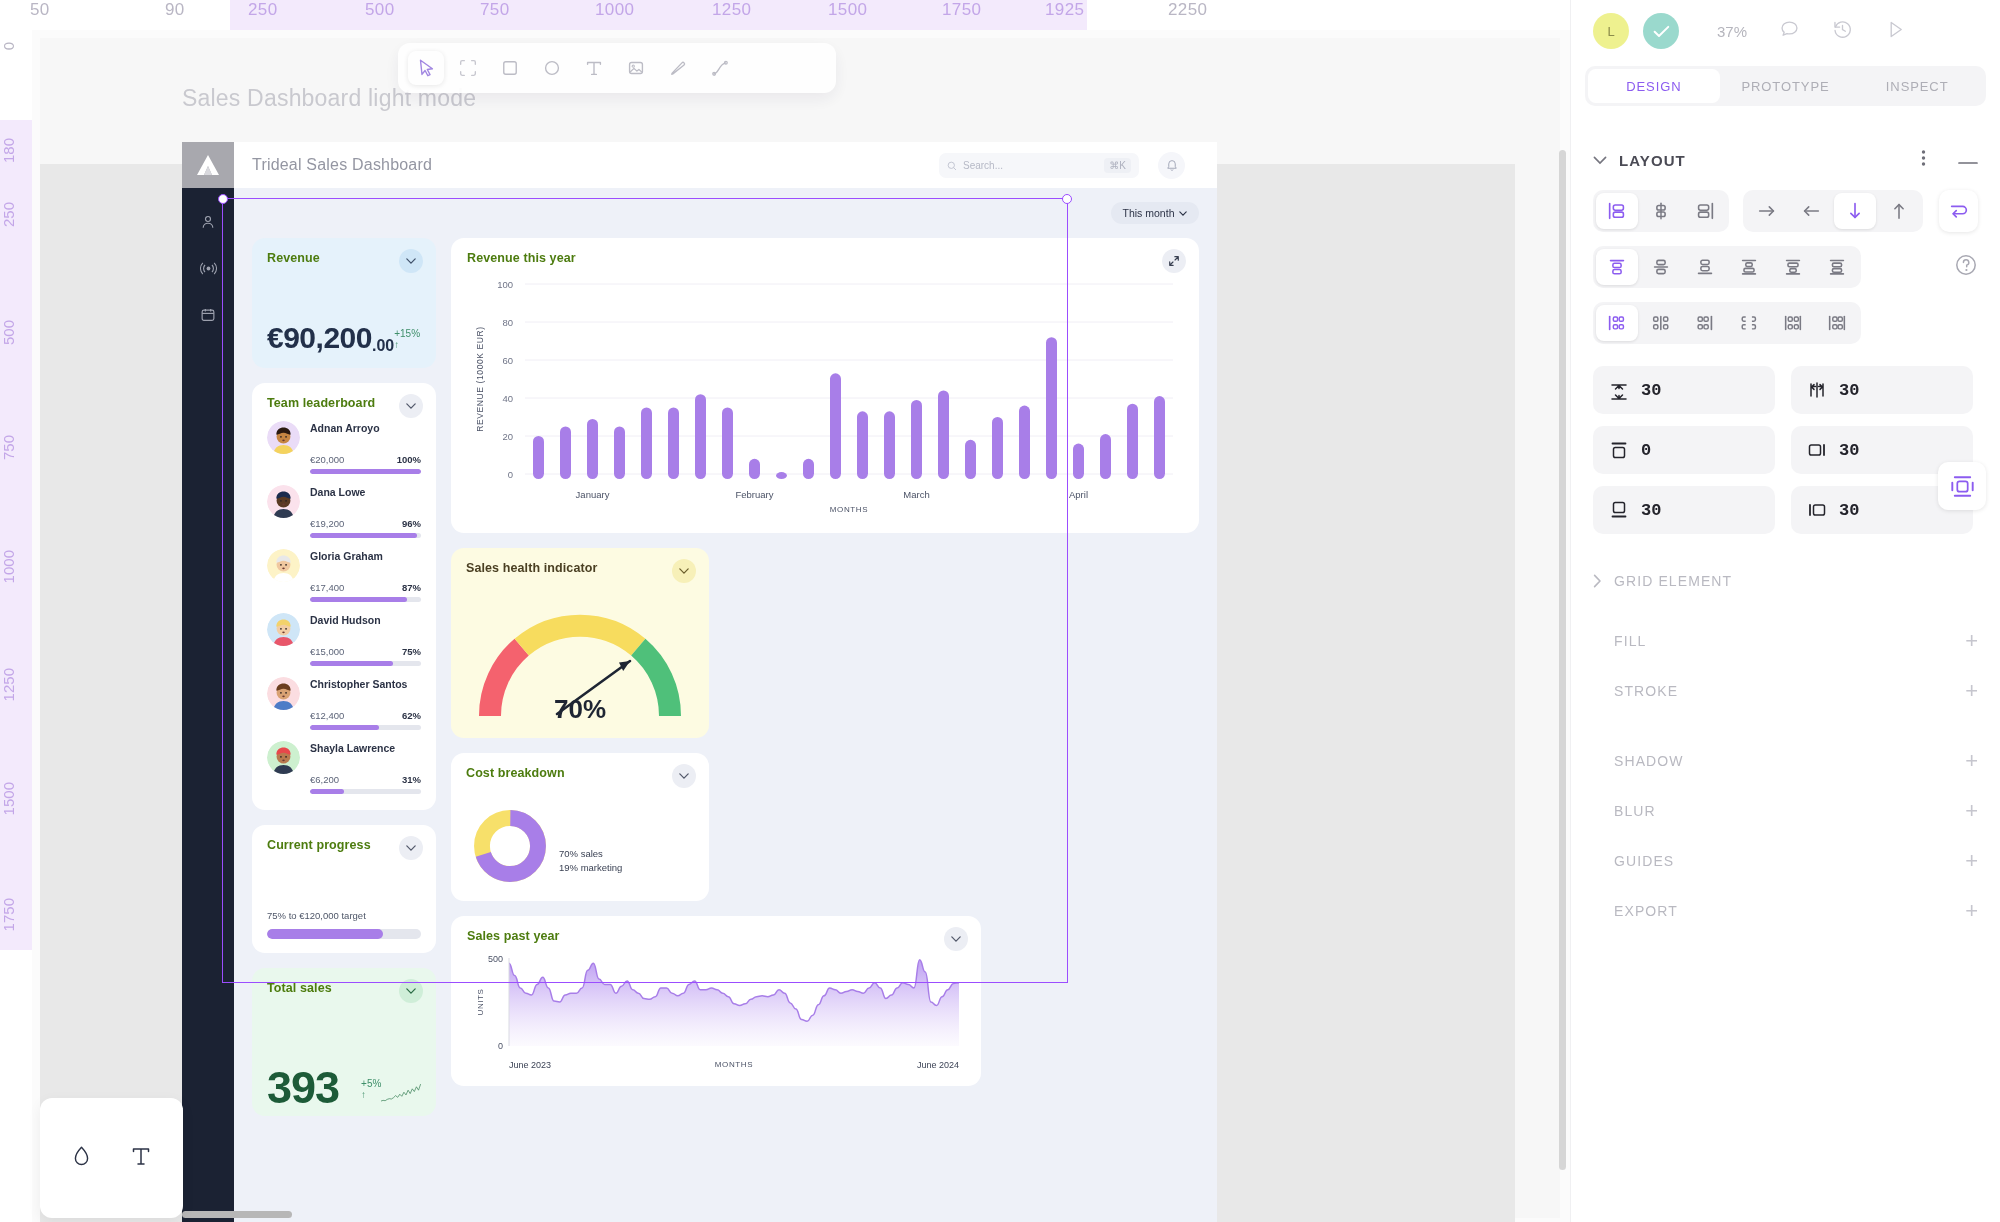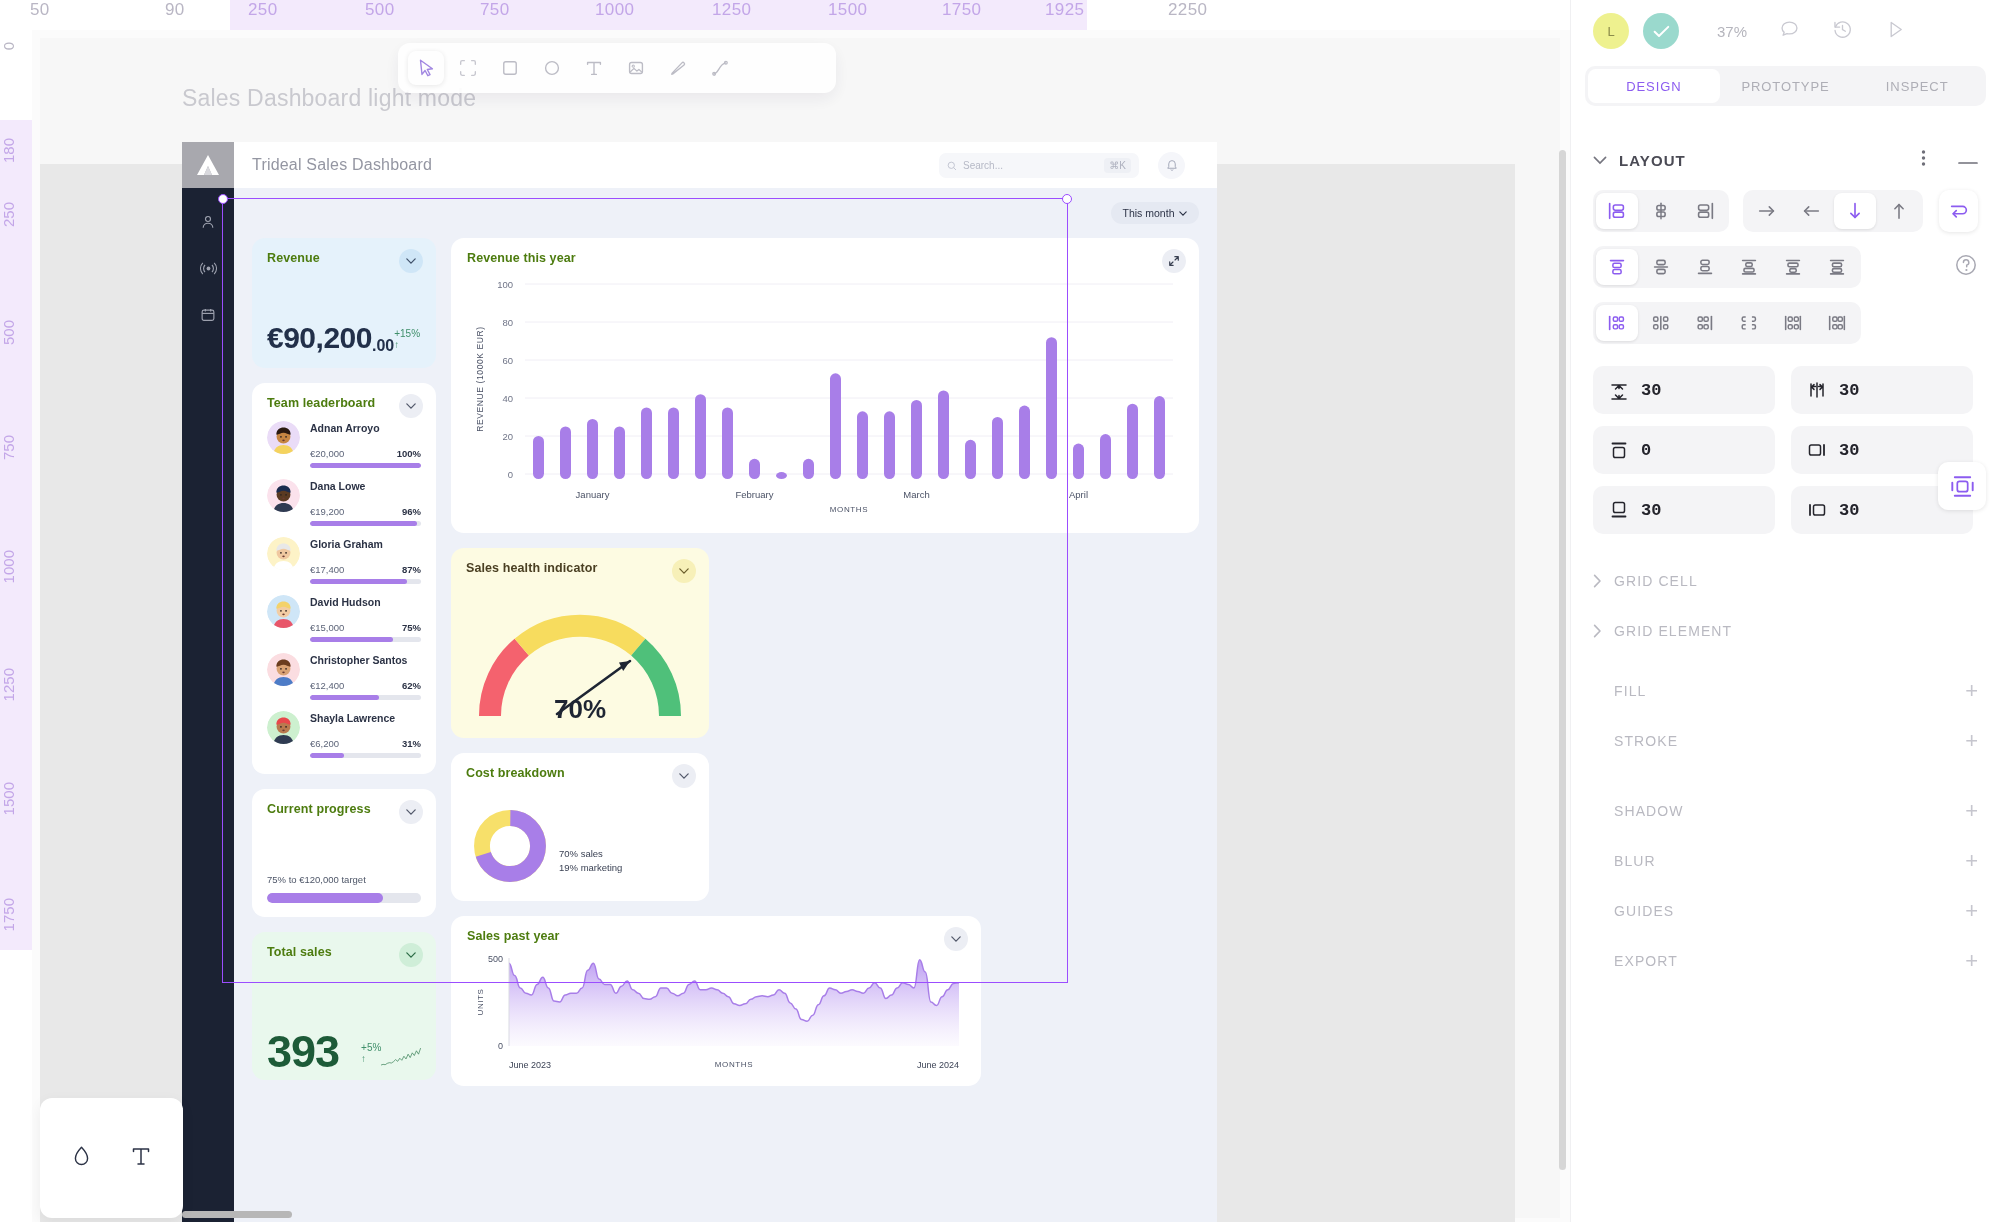--- a/index.html
+++ b/index.html
@@ -139,21 +139,21 @@
   #rev-amount { font-size:30px; font-weight:bold; color:#22304a; letter-spacing:-.5px; }
   #rev-cents { font-size:16px; font-weight:bold; color:#22304a; }
   #rev-delta { margin-left:auto; font-size:10px; color:#3f8f6a; padding-bottom:5px; }
 
   
   #card-leaderboard { padding:13px 15px 16px 15px; }
   .lb-row { display:flex; gap:10px; margin-top:11px; align-items:flex-start; }
   .lb-av { width:33px; height:33px; border-radius:50%; flex:none; overflow:hidden; }
   .lb-info { flex:1; padding-top:1px; }
   .lb-name { font-size:10.5px; font-weight:bold; color:#2b3245; }
-  .lb-sub { display:flex; font-size:9.5px; color:#5c6478; margin-top:14px; }
+  .lb-sub { display:flex; font-size:9.5px; color:#5c6478; margin-top:20px; }
   .lb-pct { margin-left:auto; font-weight:bold; color:#2b3245; }
   .lb-bar { height:5px; border-radius:3px; background:#e4e6ed; margin-top:4px; overflow:hidden; }
   .lb-fill { height:5px; border-radius:3px; background:#a87ee8; }
 
   
   #card-progress { height:128px; padding:13px 15px; }
   #prog-label {
     position:absolute; left:15px; bottom:32px; font-size:9.5px; color:#4e5668;
   }
   #prog-bar {
@@ -1078,26 +1078,20 @@
         <line x1="23.6" y1="9" x2="23.6" y2="17" stroke="#8c5cf0" stroke-width="2" stroke-linecap="round"></line>
         <rect x="7.6" y="7.6" width="10.8" height="10.8" rx="2.4" fill="none" stroke="#8c5cf0" stroke-width="1.8"></rect>
       </svg>
   </div>
 
   <div id="rp-sections">
       <div class="rp-sec">
         <svg width="9" height="14" viewBox="0 0 9 14">
           <path d="M1.6 1.4L7 7l-5.4 5.6" fill="none" stroke="#b9b9c1" stroke-width="1.6" stroke-linecap="round" stroke-linejoin="round"></path>
         </svg>
-        <span class="t">GRID CELL</span>
-      </div>
-      <div class="rp-sec">
-        <svg width="9" height="14" viewBox="0 0 9 14">
-          <path d="M1.6 1.4L7 7l-5.4 5.6" fill="none" stroke="#b9b9c1" stroke-width="1.6" stroke-linecap="round" stroke-linejoin="round"></path>
-        </svg>
         <span class="t">GRID ELEMENT</span>
       </div>
       <div class="sec-gap"></div>
       <div class="rp-sec">
         <span style="width:9px"></span>
         <span class="t">FILL</span>
         <span class="plus">+</span>
       </div>
       <div class="rp-sec">
         <span style="width:9px"></span>

